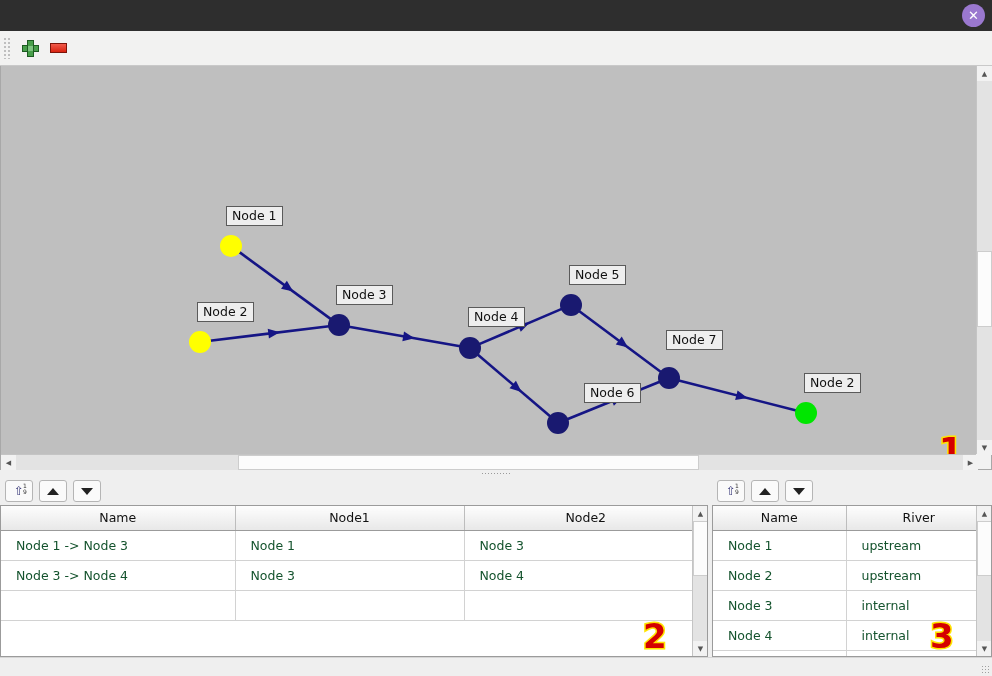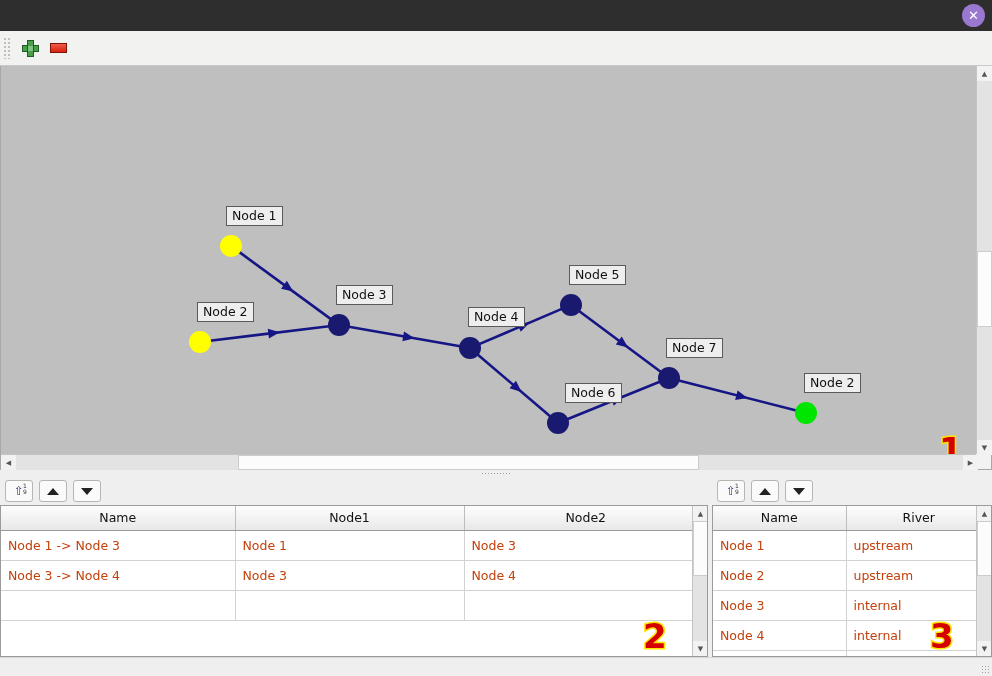--- a/index.html
+++ b/index.html
@@ -126,21 +126,21 @@
   }
   table { border-collapse: collapse; width: 100%; table-layout: fixed; }
   thead th {
     height: 24px; font-size: 12.5px; font-weight: normal; color: #111;
     background: linear-gradient(#fdfdfd, #e8e8e8);
     border-right: 1px solid #bdbdbd; border-bottom: 1px solid #9b9b9b;
     text-align: center; cursor: pointer;
   }
   thead th:last-child { border-right: none; }
   tbody td {
-    height: 30px; font-size: 12.5px; color: #c2410c; padding-left: 7px;
+    height: 30px; font-size: 12.5px; color: #14532d; padding-left: 15px;
     border-right: 1px solid #d2d2d2; border-bottom: 1px solid #d2d2d2;
     background: #fff; white-space: nowrap; overflow: hidden; cursor: pointer;
   }
   tbody td:last-child { border-right: none; }
   .tbl-vsb {
     position: absolute; right: 0; top: 0; width: 15px; bottom: 0;
     background: #f2f2f2; border-left: 1px solid #c4c4c4;
   }
   .statusbar {
     position: absolute; left: 0; bottom: 0; width: 992px; height: 19px;
@@ -197,23 +197,23 @@
       <div class="node-label" style="left: 225px; top: 140px;">Node 1</div>
       <div class="node-dot" style="left: 188px; top: 265px; height: 22px; width: 22px; background: rgb(255, 255, 0);"></div>
       <div class="node-label" style="left: 196px; top: 236px;">Node 2</div>
       <div class="node-dot" style="left: 327px; top: 248px; height: 22px; width: 22px; background: rgb(25, 25, 112);"></div>
       <div class="node-label" style="left: 335px; top: 219px;">Node 3</div>
       <div class="node-dot" style="left: 458px; top: 271px; height: 22px; width: 22px; background: rgb(25, 25, 112);"></div>
       <div class="node-label" style="left: 467px; top: 241px;">Node 4</div>
       <div class="node-dot" style="left: 559px; top: 228px; height: 22px; width: 22px; background: rgb(25, 25, 112);"></div>
       <div class="node-label" style="left: 568px; top: 199px;">Node 5</div>
       <div class="node-dot" style="left: 546px; top: 346px; height: 22px; width: 22px; background: rgb(25, 25, 112);"></div>
-      <div class="node-label" style="left: 564px; top: 317px;">Node 6</div>
+      <div class="node-label" style="left: 583px; top: 317px;">Node 6</div>
       <div class="node-dot" style="left: 657px; top: 301px; height: 22px; width: 22px; background: rgb(25, 25, 112);"></div>
-      <div class="node-label" style="left: 665px; top: 272px;">Node 7</div>
+      <div class="node-label" style="left: 665px; top: 264px;">Node 7</div>
       <div class="node-dot" style="left: 794px; top: 336px; height: 22px; width: 22px; background: rgb(0, 230, 0);"></div>
       <div class="node-label" style="left: 803px; top: 307px;">Node 2</div>
     </div>
 
   <div class="annot" style="left:938px; top:404px; transform:translateY(-100%);">1</div>
 
   <div class="vsb">
     <div class="sb-arrow" style="top:0">▲</div>
     <div class="sb-track" style="left:0; top:15px; width:15px; height:359px;"></div>
     <div class="sb-thumb" style="left:0; top:185px; width:15px; height:76px;"></div>

